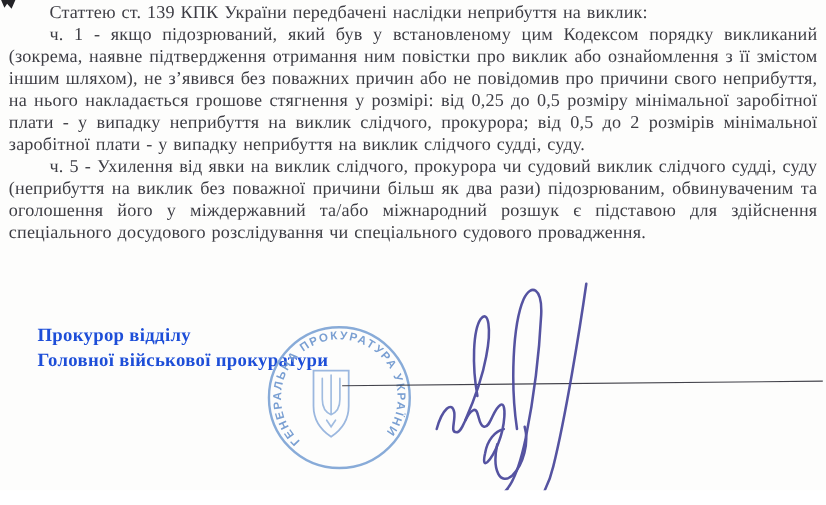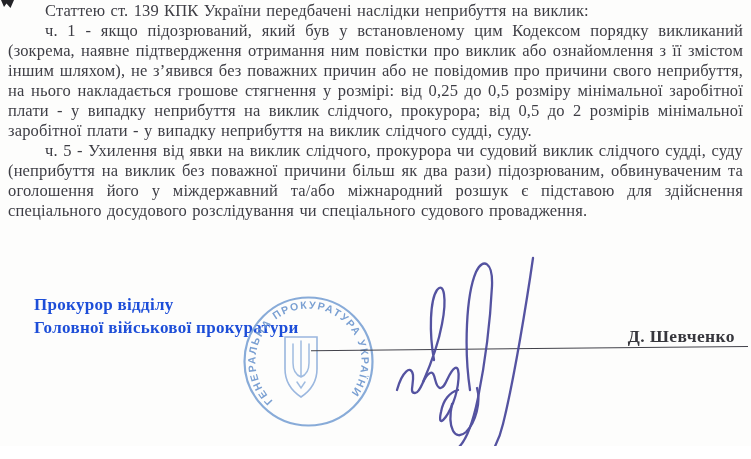--- a/index.html
+++ b/index.html
@@ -90,21 +90,20 @@
     <path id="ringPath" d="M 33 107.9 A 53 53 0 1 1 104 107.9" fill="none"></path>
     <text class="stamp-ring-text">
       <textPath href="#ringPath" startOffset="0">ГЕНЕРАЛЬНА  ПРОКУРАТУРА  УКРАЇНИ</textPath>
     </text>
     <path d="M 45 44 H 77 V 76 C 77 89 70 98 61 104 C 52 98 45 89 45 76 Z" fill="none" stroke="#86a9d8" stroke-width="1.6" opacity="0.9"></path>
     <path d="M 53 51 V 70 M 61 48 V 83 M 69 51 V 70 M 53 70 C 53 78 56 82 61 84 M 69 70 C 69 78 66 82 61 84 M 57 89 L 61 95 L 65 89" fill="none" stroke="#86a9d8" stroke-width="1.5" opacity="0.85" stroke-linecap="round"></path>
   </svg>
 
   <div class="sign-line"></div>
 
-  <div class="signer-name">Д. Шевченко</div>
 
   <svg class="signature" width="150" height="210" viewBox="390 250 150 210">
     <g fill="none" stroke="#4c4a9c" stroke-width="2.3" stroke-linecap="round" opacity="0.95">
       <path d="M 434 360 C 429 332 430 300 437 290 C 444 281 447 299 442 324 C 438 346 430 366 423 382"></path>
       <path d="M 397 390 C 402 372 411 364 413 375 C 414 384 409 393 415 393 C 421 393 423 376 430 373 C 436 370 434 387 440 388 C 446 389 448 372 455 368 C 461 365 459 388 453 403 C 447 418 437 430 441 412 C 443 400 450 392 458 390"></path>
       <path d="M 452 404 C 447 428 455 442 466 432 C 476 422 481 402 477 388"></path>
       <path d="M 470 390 C 464 350 466 295 476 272 C 483 257 493 262 492 286 C 490 326 484 368 478 398 C 473 422 466 440 459 447"></path>
       <path d="M 533 258 C 527 300 514 380 503 424 C 499 441 492 453 487 458"></path>
     </g>
   </svg>

